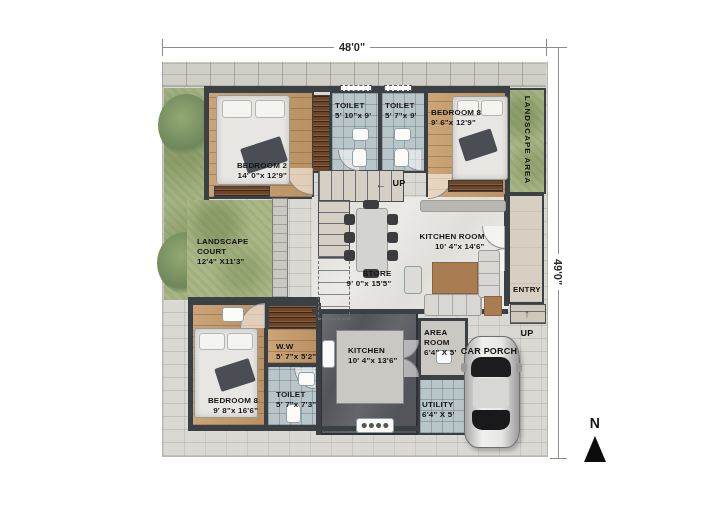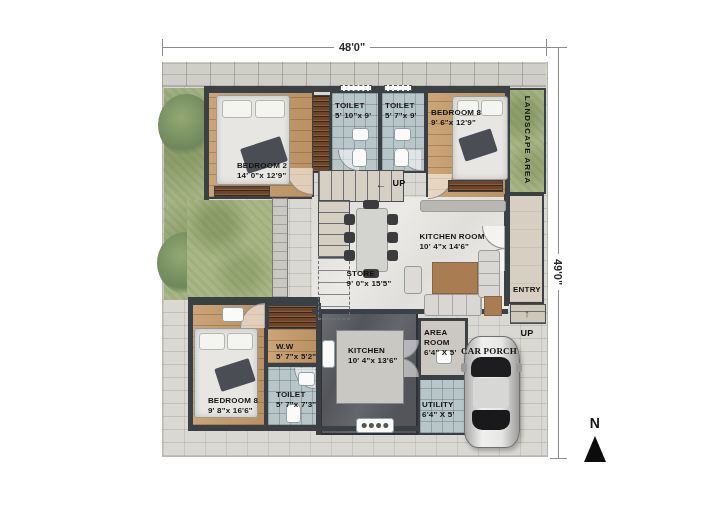--- a/index.html
+++ b/index.html
@@ -42,21 +42,21 @@
   .beige{background-color:#d7cfc1;
     background-image:repeating-linear-gradient(0deg, rgba(120,110,95,.12) 0 1px, transparent 1px 18px);}
   .shelf{background-color:#6f4527;
     background-image:repeating-linear-gradient(0deg, rgba(0,0,0,.45) 0 1px, rgba(255,255,255,.14) 1px 2px, transparent 2px 5px);
     border:1px solid #3b4045;box-sizing:border-box;}
   .wall{background:#3b4045;}
   .tree{border-radius:50%;
     background:radial-gradient(circle at 42% 38%, #93a873, #6f875b 62%, rgba(111,135,91,0) 75%);}
   
   .lbl{font-weight:bold;font-size:8px;line-height:1.25;color:#141414;
-       transform:translate(-50%,-50%);text-align:left;white-space:nowrap;letter-spacing:.2px;}
+       transform:translate(-50%,-50%);text-align:right;white-space:nowrap;letter-spacing:.2px;}
   .lbl .nm{white-space:normal;}
   .lbl.leftal{text-align:left;transform:translate(0,-50%);}
   .vert{writing-mode:vertical-rl;transform:translate(-50%,-50%);}
   .dimlbl{font-weight:bold;font-size:11px;color:#2b2b2b;background:#fff;padding:0 5px;
           transform:translate(-50%,-50%);}
   .dimlbl.vert{padding:5px 0;}
   .dimline{background:#8c8c88;}
   .tick{background:#8c8c88;}
   
   .bed{background:#e7e6e3;border:1px solid #9a9a96;border-radius:3px;
@@ -225,20 +225,24 @@
     <div>TOILET</div>
     <div>5' 7"x 9'</div>
   </div>
   <div class="abs lbl leftal" style="left:431px;top:118px;">
     <div>BEDROOM 8</div>
     <div>9' 6"x 12'9"</div>
   </div>
   <div class="abs lbl vert" style="left:527px;top:140px;letter-spacing:1px;">
     <div>LANDSCAPE AREA</div>
   </div>
+  <div class="abs lbl leftal" style="left:197px;top:252px;width:62px;">
+    <div class="nm">LANDSCAPE COURT</div>
+    <div>12'4" X11'3"</div>
+  </div>
   <div class="abs lbl" style="left:452px;top:242px;">
     <div>KITCHEN ROOM</div>
     <div>10' 4"x 14'6"</div>
   </div>
   <div class="abs lbl" style="left:369px;top:279px;">
     <div>STORE</div>
     <div>9' 0"x 15'5"</div>
   </div>
   <div class="abs lbl" style="left:527px;top:290px;">
     <div>ENTRY</div>
@@ -260,20 +264,20 @@
     <div>10' 4"x 13'6"</div>
   </div>
   <div class="abs lbl leftal" style="left:424px;top:343px;width:40px;">
     <div class="nm">AREA ROOM</div>
     <div>6'4" X 5'</div>
   </div>
   <div class="abs lbl leftal" style="left:422px;top:410px;">
     <div>UTILITY</div>
     <div>6'4" X 5'</div>
   </div>
-  <div class="abs lbl" style="left:489px;top:352px;font-size:9px;font-family:Liberation Serif, serif;">
+  <div class="abs lbl" style="left:489px;top:352px;font-size:9px;">
     <div>CAR PORCH</div>
   </div>
 
   <div class="abs lbl" style="left:595px;top:424px;font-size:14px;">N</div>
   <div class="abs" style="left:584px;top:436px;width:0;height:0;border-left:11px solid transparent;border-right:11px solid transparent;border-bottom:26px solid #0c0c0c;"></div>
 
 </div>
 
 </body></html>

